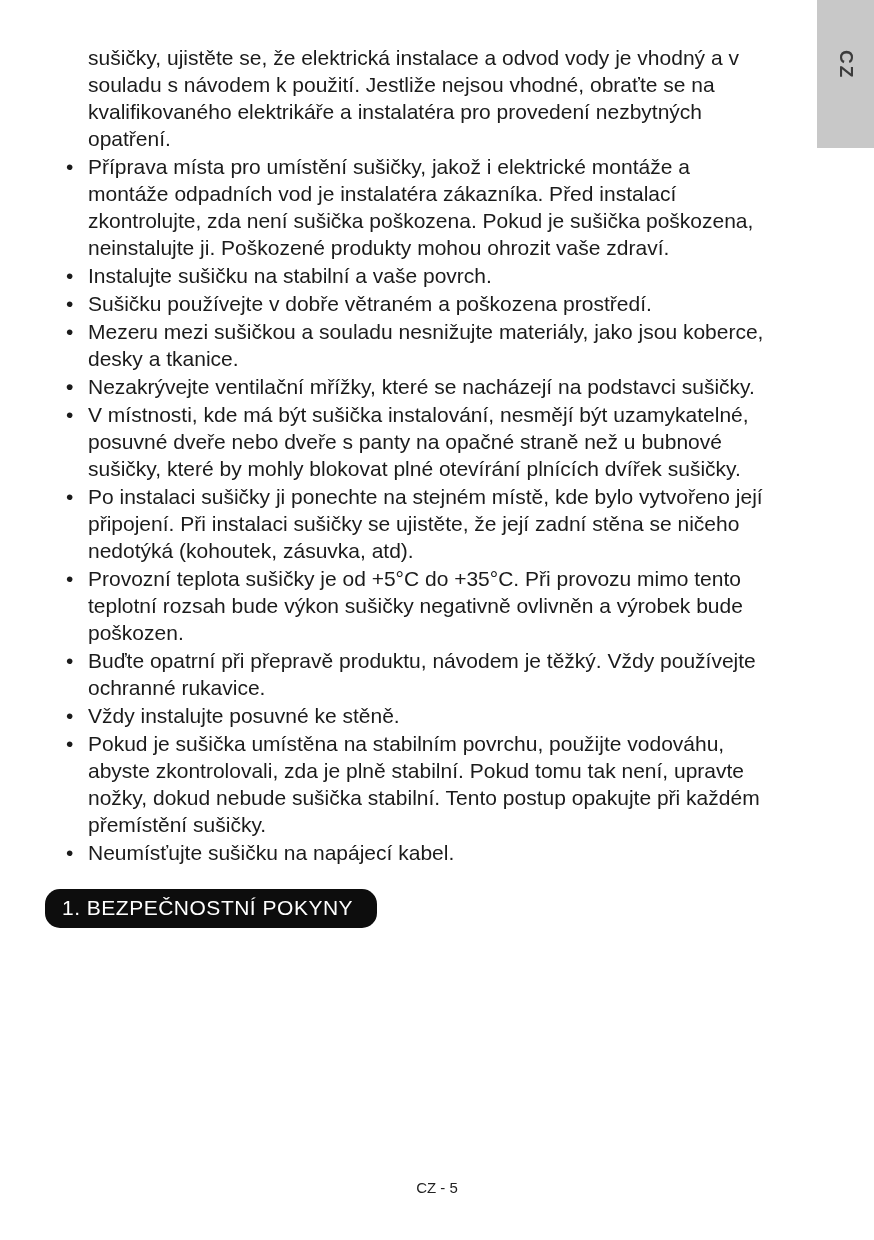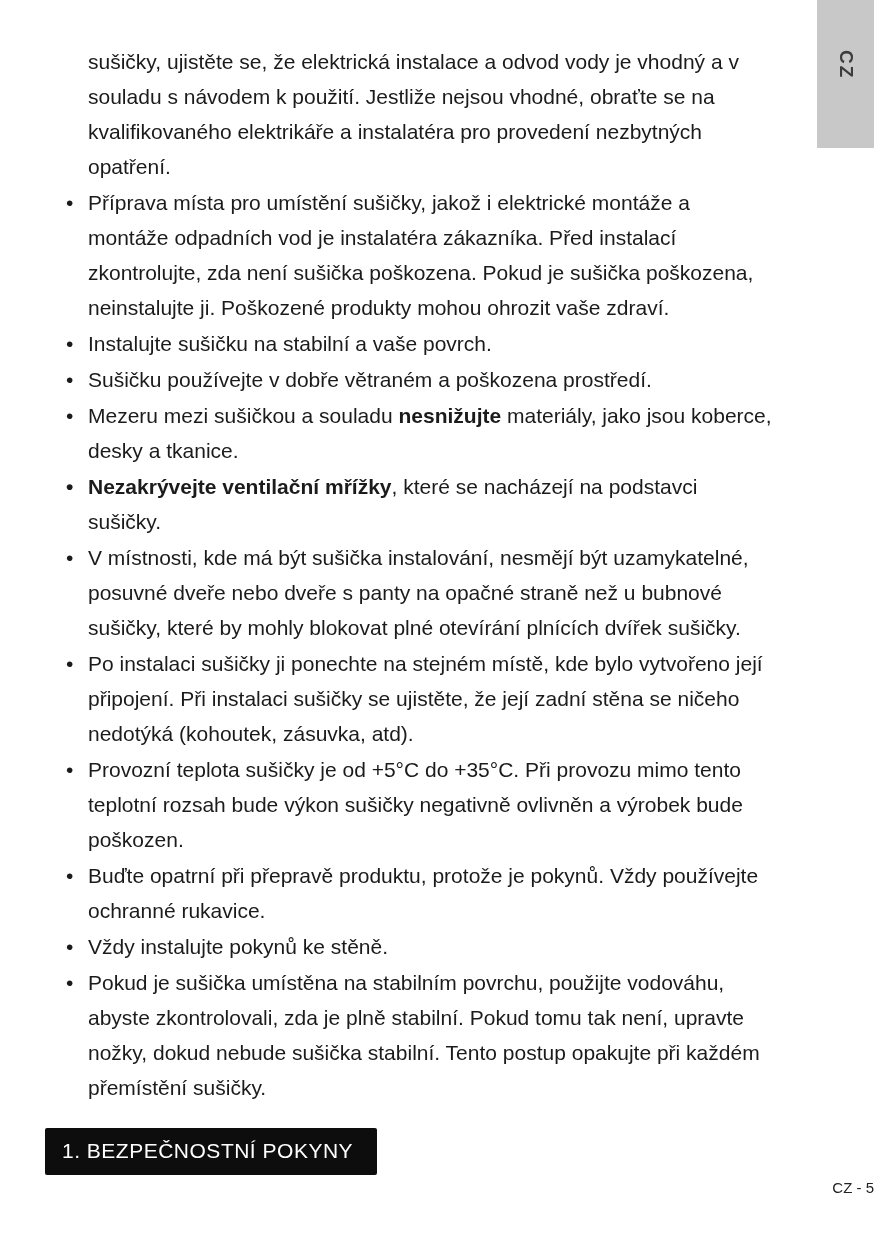--- a/index.html
+++ b/index.html
@@ -33,60 +33,60 @@
     font-size: 19px;
     font-weight: bold;
     letter-spacing: 2px;
     color: var(--tab-text, #3c3c3c);
   }
 
   .content {
     margin: 44px 0 0 62px;
     width: 714px;
     font-size: 21px;
-    line-height: 35px;
+    line-height: 27px;
   }
 
   .intro {
     margin-left: 26px;
     margin-bottom: 1px;
   }
 
   ul.bullets { list-style: none; }
   ul.bullets li {
     position: relative;
     padding-left: 26px;
     margin-bottom: 1px;
   }
   ul.bullets li::before {
     content: "\2022";
     position: absolute;
     left: 4px;
     top: 0;
   }
   ul.bullets li.bold-marker::before { font-weight: bold; }
-  .bold { font-weight: bold; text-align: right; }
+  .bold { font-weight: normal; text-align: right; }
 
   .section-header {
     display: inline-block;
     background: var(--header-bg, #0d0d0d);
     color: var(--header-text, #ffffff);
-    border-radius: 2px;
+    border-radius: 15px;
     padding: 5px 24px 7px 17px;
     margin: 22px 0 14px -17px;
     font-size: 21px;
     letter-spacing: 0.5px;
   }
 
   .footer {
     position: absolute;
     bottom: 44px;
     left: 0;
     width: 100%;
-    text-align: right;
+    text-align: center;
     font-size: 15px;
     color: var(--footer-text, #222222);
   }
 </style>
 </head>
 <body>
 
 <div class="page">
 
   <div class="lang-tab">
@@ -99,23 +99,24 @@
 
     <ul class="bullets" id="main-bullets">
         <li><span>Příprava místa pro umístění sušičky, jakož i elektrické montáže a montáže odpadních vod je instalatéra zákazníka. Před instalací zkontrolujte, zda není sušička poškozena. Pokud je sušička poškozena, neinstalujte ji. Poškozené produkty mohou ohrozit vaše zdraví.</span></li>
         <li><span>Instalujte sušičku na stabilní a vaše povrch.</span></li>
         <li><span>Sušičku používejte v dobře větraném a poškozena prostředí.</span></li>
         <li><span>Mezeru mezi sušičkou a souladu </span><span class="bold">nesnižujte</span><span> materiály, jako jsou koberce, desky a tkanice.</span></li>
         <li class="bold-marker"><span class="bold">Nezakrývejte ventilační mřížky</span><span>, které se nacházejí na podstavci sušičky.</span></li>
         <li><span>V místnosti, kde má být sušička instalování, nesmějí být uzamykatelné, posuvné dveře nebo dveře s panty na opačné straně než u bubnové sušičky, které by mohly blokovat plné otevírání plnících dvířek sušičky.</span></li>
         <li><span>Po instalaci sušičky ji ponechte na stejném místě, kde bylo vytvořeno její připojení. Při instalaci sušičky se ujistěte, že její zadní stěna se ničeho nedotýká (kohoutek, zásuvka, atd).</span></li>
         <li><span>Provozní teplota sušičky je od +5°C do +35°C. Při provozu mimo tento teplotní rozsah bude výkon sušičky negativně ovlivněn a výrobek bude poškozen.</span></li>
-        <li><span>Buďte opatrní při přepravě produktu, protože je pokynů. Vždy používejte ochranné rukavice.</span></li>
-        <li><span>Vždy instalujte pokynů ke stěně.</span></li>
+        <li><span>Buďte opatrní při přepravě produktu, návodem je těžký. Vždy používejte ochranné rukavice.</span></li>
+        <li><span>Vždy instalujte posuvné ke stěně.</span></li>
         <li><span>Pokud je sušička umístěna na stabilním povrchu, použijte vodováhu, abyste zkontrolovali, zda je plně stabilní. Pokud tomu tak není, upravte nožky, dokud nebude sušička stabilní. Tento postup opakujte při každém přemístění sušičky.</span></li>
+        <li><span>Neumísťujte sušičku na napájecí kabel.</span></li>
       </ul>
 
     <div class="section-header">
       <span>1. BEZPEČNOSTNÍ POKYNY</span>
     </div>
 
 
   </div>
 
   <div class="footer">CZ - 5</div>

